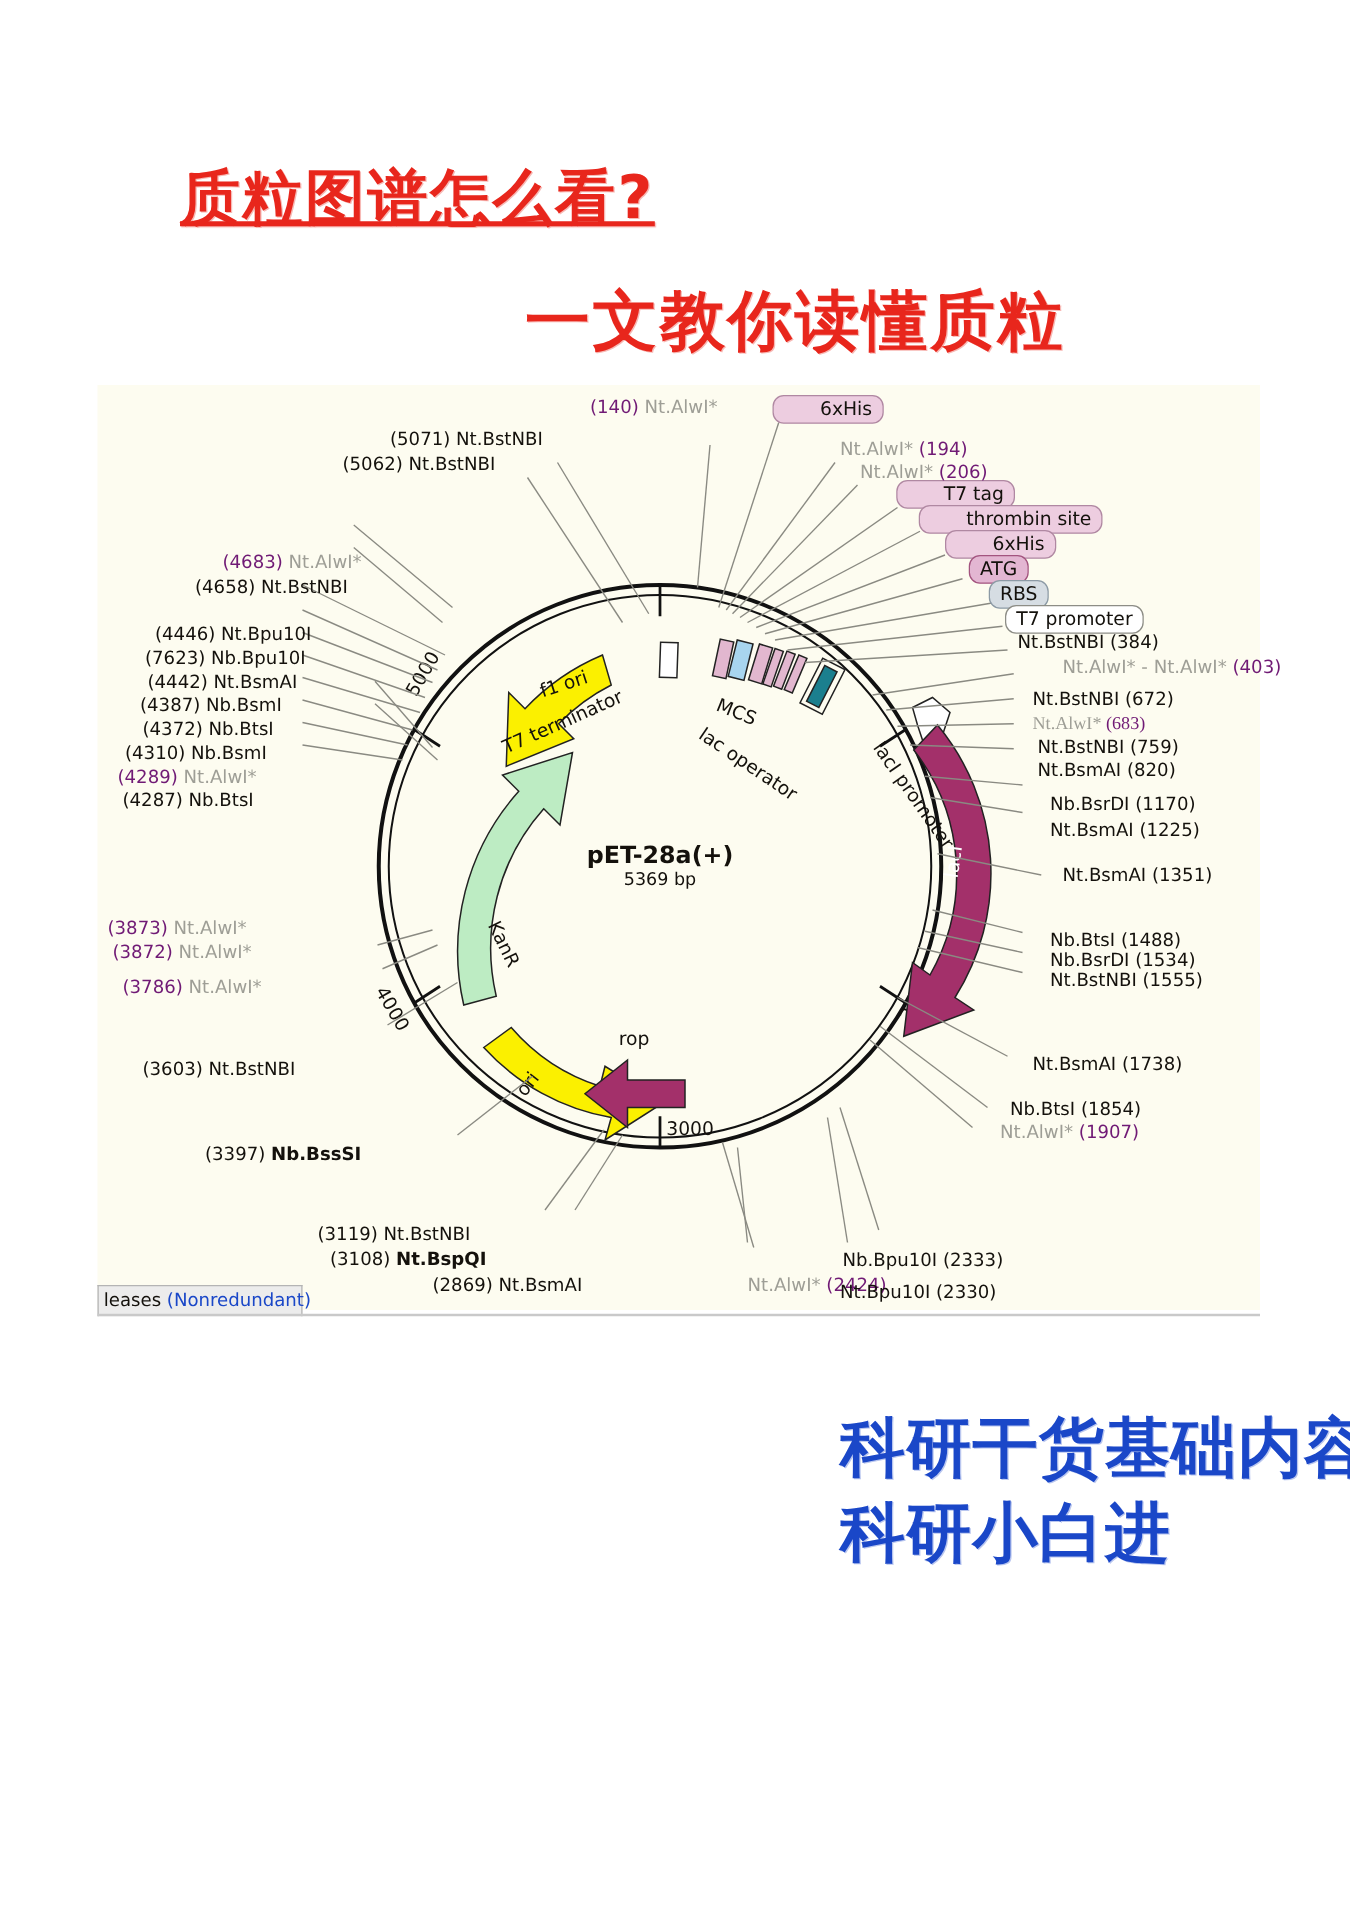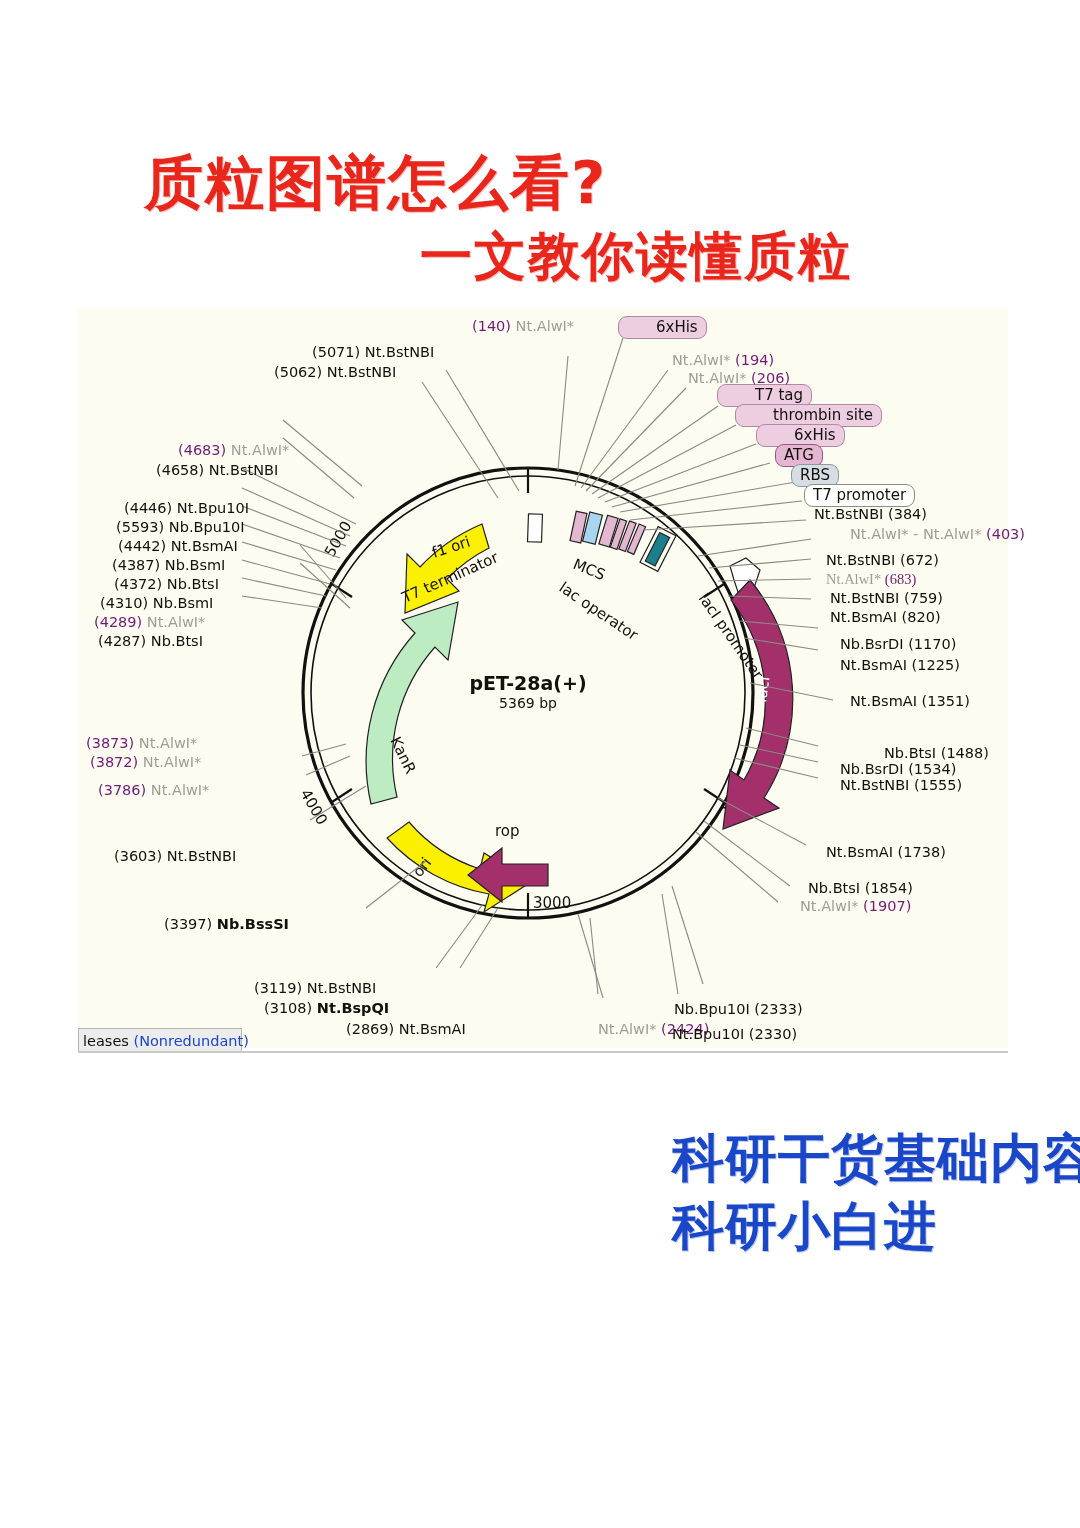--- a/index.html
+++ b/index.html
@@ -4,21 +4,21 @@
 <style>
   html,body{margin:0;padding:0;}
   body{
     width:1080px;height:1528px;background:#ffffff;
     font-family:"DejaVu Sans","Liberation Sans",sans-serif;
     position:relative;overflow:hidden;
   }
   .hdr{position:absolute;color:#e8261c;font-weight:bold;white-space:nowrap;
        font-family:"DejaVu Sans","Liberation Sans",sans-serif;
        text-shadow:1px 1px 0 #f7b9b5;}
-  #title-line-1{left:144px;top:144px;font-size:59px;letter-spacing:2px;}
+  #title-line-1{left:144px;top:126px;font-size:48px;letter-spacing:2px;text-decoration:underline;}
   #title-line-2{left:420px;top:222px;font-size:52px;letter-spacing:2px;}
 
   .ftr{position:absolute;color:#1a47c8;font-weight:bold;white-space:nowrap;
        font-size:52px;letter-spacing:1px;text-shadow:1px 1px 0 #b9c6ef;}
   #footer-line-1{left:672px;top:1124px;}
   #footer-line-2{left:672px;top:1192px;}
 
   #map-panel{position:absolute;left:78px;top:308px;width:930px;height:740px;
              background:#fdfcf0;}
   #map-svg{position:absolute;left:0;top:0;width:930px;height:740px;}
@@ -226,21 +226,21 @@
   </div>
   <div class="lbl" style="left:78px;top:154px;">
     <span class="pos">(4658)</span>
     <span>Nt.BstNBI</span>
   </div>
   <div class="lbl" style="left:46px;top:192px;">
     <span class="pos">(4446)</span>
     <span>Nt.Bpu10I</span>
   </div>
   <div class="lbl" style="left:38px;top:211px;">
-    <span class="pos">(5593)</span>
+    <span class="pos">(7623)</span>
     <span>Nb.Bpu10I</span>
   </div>
   <div class="lbl" style="left:40px;top:230px;">
     <span class="pos">(4442)</span>
     <span>Nt.BsmAI</span>
   </div>
   <div class="lbl" style="left:34px;top:249px;">
     <span class="pos">(4387)</span>
     <span>Nb.BsmI</span>
   </div>
@@ -345,21 +345,21 @@
     <span class="pos">(1170)</span>
   </div>
   <div class="lbl" style="left:762px;top:349px;">
     <span>Nt.BsmAI</span>
     <span class="pos">(1225)</span>
   </div>
   <div class="lbl" style="left:772px;top:385px;">
     <span>Nt.BsmAI</span>
     <span class="pos">(1351)</span>
   </div>
-  <div class="lbl" style="left:806px;top:437px;">
+  <div class="lbl" style="left:762px;top:437px;">
     <span>Nb.BtsI</span>
     <span class="pos">(1488)</span>
   </div>
   <div class="lbl" style="left:762px;top:453px;">
     <span>Nb.BsrDI</span>
     <span class="pos">(1534)</span>
   </div>
   <div class="lbl" style="left:762px;top:469px;">
     <span>Nt.BstNBI</span>
     <span class="pos">(1555)</span>

